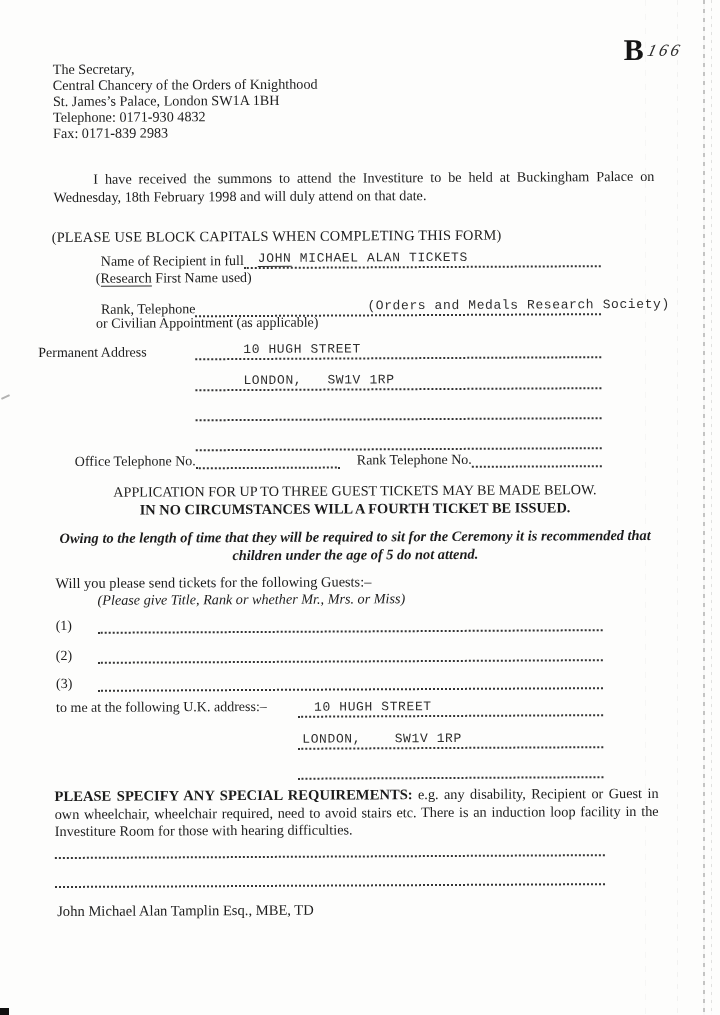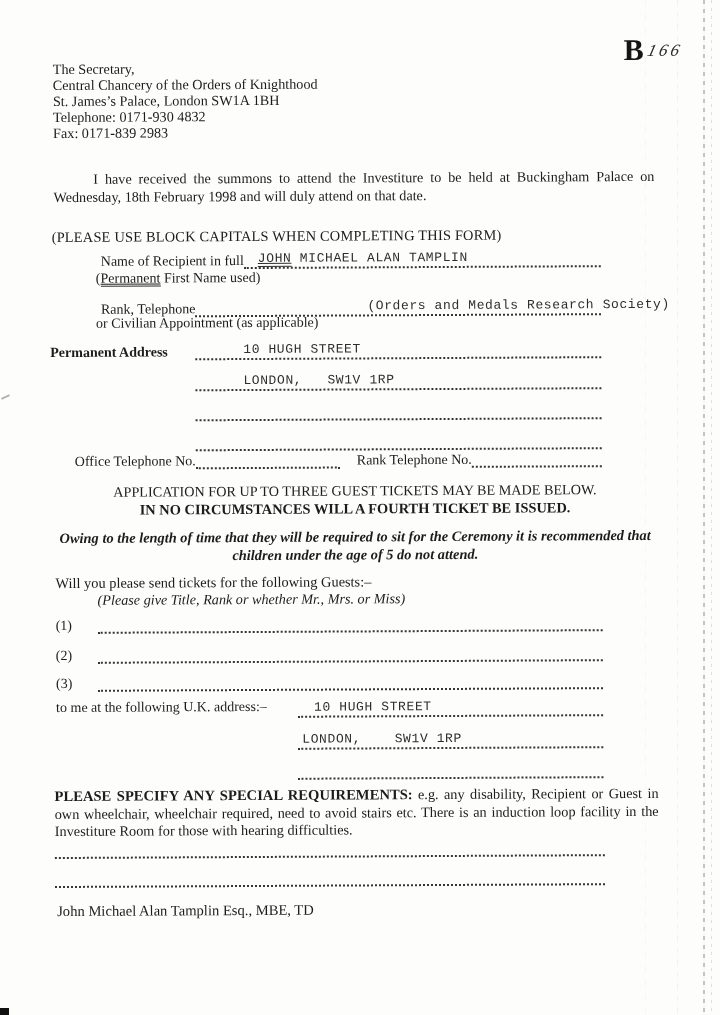--- a/index.html
+++ b/index.html
@@ -39,30 +39,30 @@
 
   
   .row{display:flex;align-items:flex-end;}
   .lbl{white-space:nowrap;flex:none;margin-left:47px;}
   .fill{flex:1;border-bottom:2px dotted #343434;position:relative;height:100%;}
   .typed{
     font-family:"Liberation Mono","DejaVu Sans Mono",monospace;
     font-size:13px;color:#2e2e2e;letter-spacing:0.6px;
     white-space:pre;position:absolute;bottom:1px;
   }
-  .u{border-bottom:1.5px solid #2e2e2e;text-decoration:underline;}
+  .u{border-bottom:1.5px solid #2e2e2e;}
 
   .name-row{top:248px;left:55px;width:547px;height:22px;}
   .name-row .typed{left:14px;}
   .name-note{top:271px;left:97px;}
   .rank-row{top:296px;left:55px;width:547px;height:22px;}
   .rank-row .typed{left:172px;}
   .rank-note{top:316px;left:97px;}
 
-  .addr-label{top:345px;left:51px;font-weight:bold;}
+  .addr-label{top:345px;left:39px;}
   .addr-fills{top:339px;left:196px;width:406px;}
   .addr-line{border-bottom:2px dotted #343434;position:relative;}
   .addr-line .typed{left:48px;text-align:right;}
   .h20{height:20px;}.h29{height:29px;}.h28{height:28px;}
 
   .tel-row{top:450px;left:55px;width:547px;height:20px;display:flex;align-items:flex-end;}
   .tel-office-lbl{width:141px;flex:none;text-align:right;}
   .tel-dots1{width:144px;flex:none;border-bottom:2px dotted #343434;height:100%;}
   .tel-gap{width:17px;flex:none;}
   .tel-home-lbl{flex:none;}
@@ -124,24 +124,24 @@
       </div>
     </div>
 
     <div class="abs intro">I have received the summons to attend the Investiture to be held at Buckingham Palace on Wednesday, 18th February 1998 and will duly attend on that date.</div>
 
     <div class="abs caps-note">(PLEASE USE BLOCK CAPITALS WHEN COMPLETING THIS FORM)</div>
 
     <div class="abs row name-row">
       <span class="lbl">Name of Recipient in full </span>
       <span class="fill">
-        <span class="typed"><span class="u">JOHN</span><span> MICHAEL ALAN TAMPLIN</span></span>
+        <span class="typed"><span class="u">JOHN</span><span> MICHAEL ALAN TICKETS</span></span>
       </span>
     </div>
-    <div class="abs name-note"><span>(</span><span class="u">Permanent</span><span> First Name used)</span></div>
+    <div class="abs name-note"><span>(</span><span class="u">Research</span><span> First Name used)</span></div>
 
     <div class="abs row rank-row">
       <span class="lbl">Rank, Telephone </span>
       <span class="fill">
         <span class="typed">(Orders and Medals Research Society)</span>
       </span>
     </div>
     <div class="abs rank-note">or Civilian Appointment (as applicable)</div>
 
     <div class="abs addr-label">Permanent Address</div>

